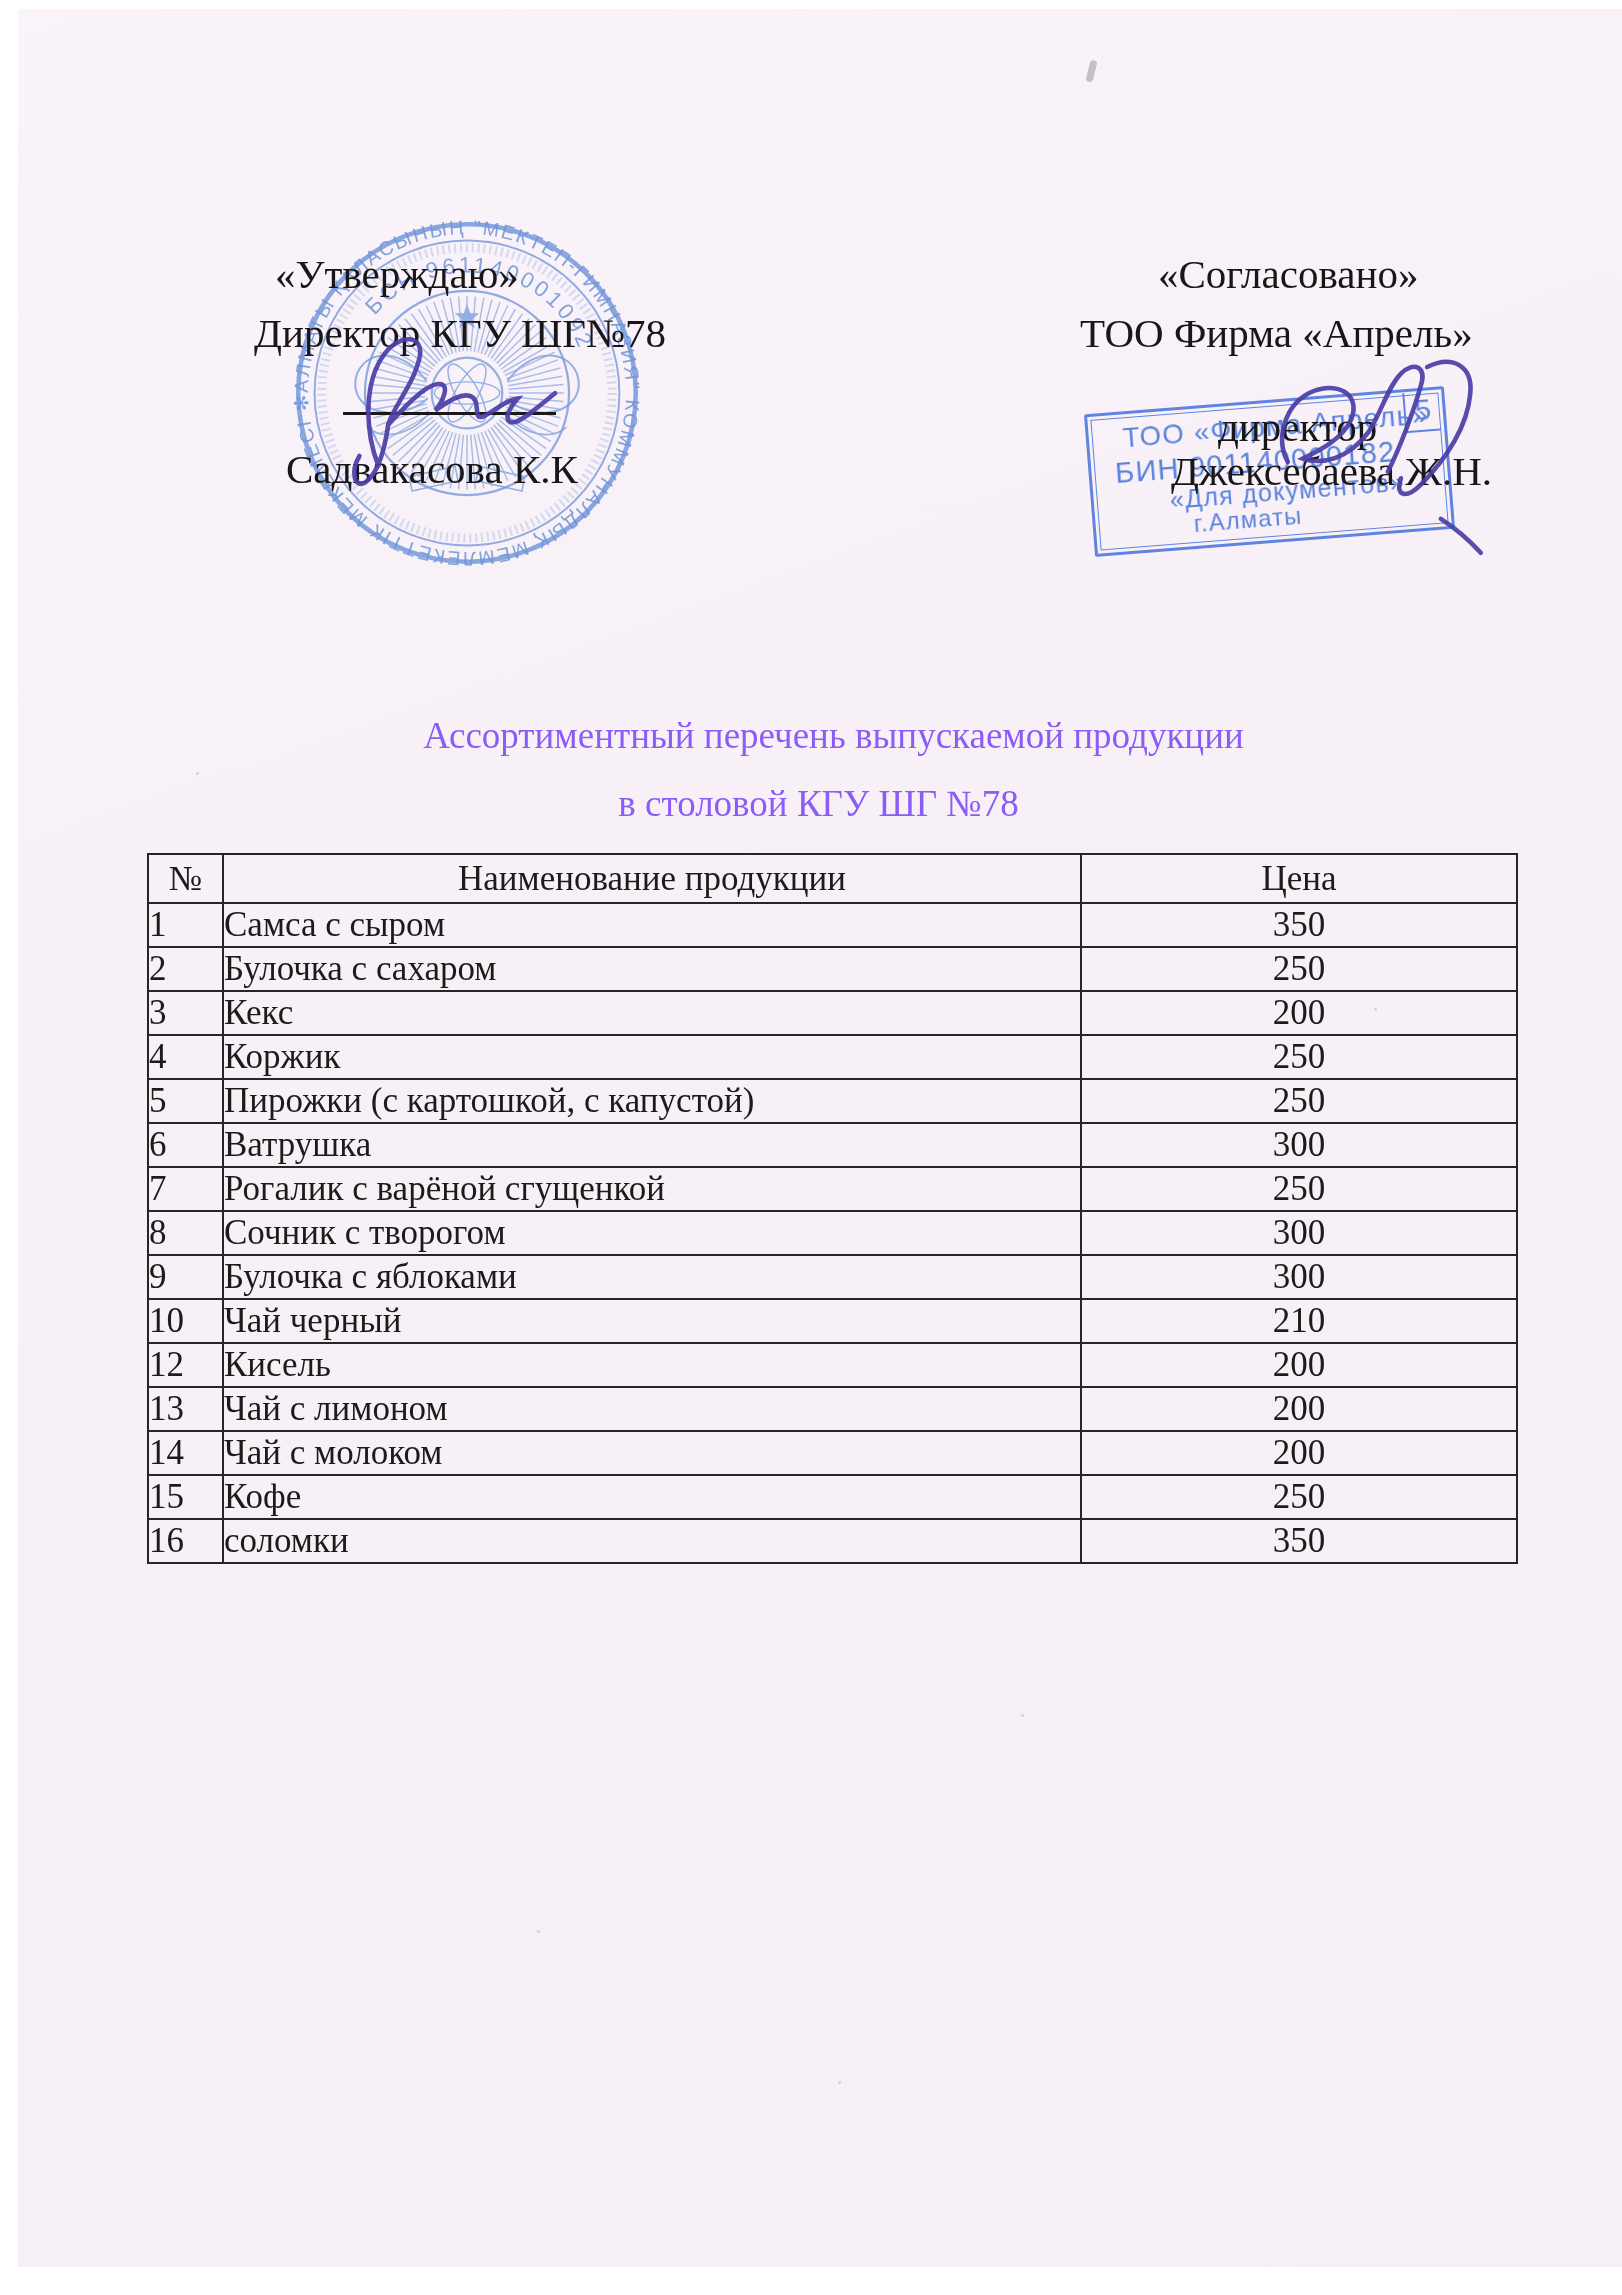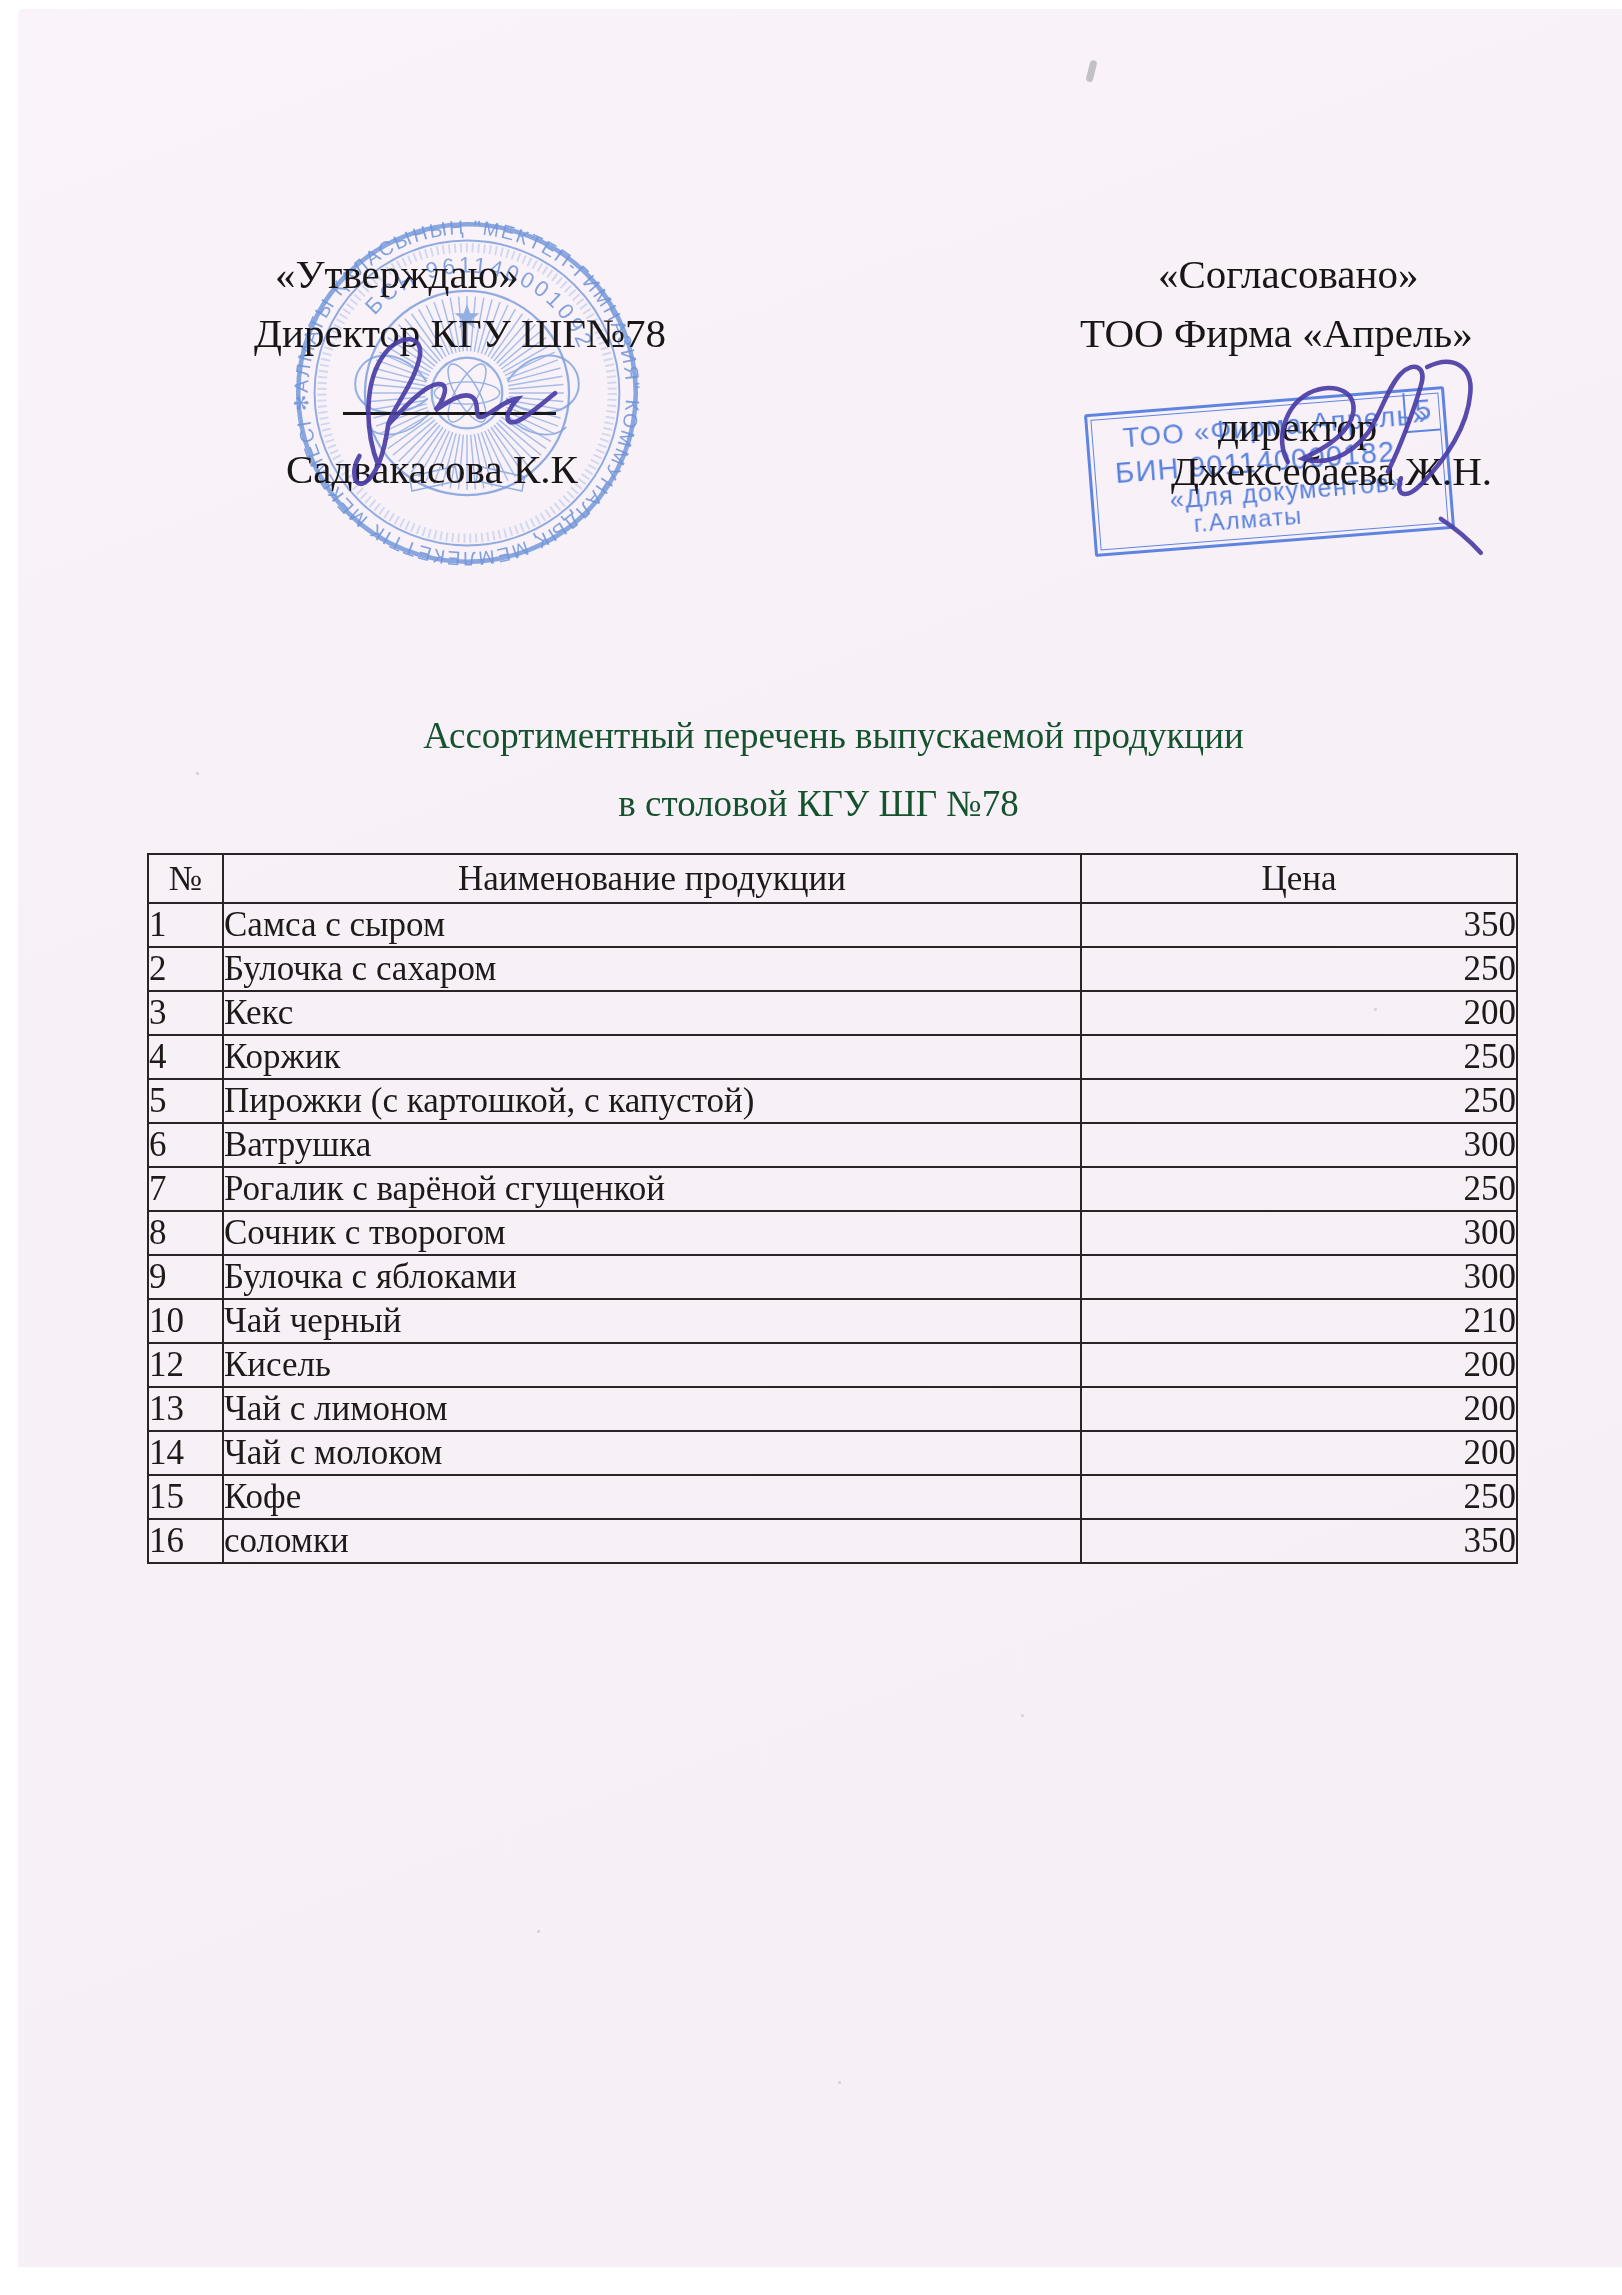--- a/index.html
+++ b/index.html
@@ -4,33 +4,33 @@
 <style>
   html,body{margin:0;padding:0;background:#ffffff;}
   body{width:1623px;height:2295px;position:relative;overflow:hidden;
        font-family:"Liberation Serif","DejaVu Serif",serif;color:#1c1a1a;}
   .paper{position:absolute;left:18.3px;top:9.2px;width:1604px;height:2258px;
          background:linear-gradient(160deg,#faf3f9 0%,#f8f0f7 40%,#f7eff6 100%);
          border-radius:3.9px 0 0 0;}
   .speck{position:absolute;border-radius:50%;background:#b9a8b6;opacity:.45;}
   .txt{position:absolute;white-space:nowrap;line-height:1.05;}
   .doc-text{font-size:41px;color:#181616;}
-  .title{font-size:37px;color:#14532d;text-align:center;}
+  .title{font-size:37px;color:#8b5cf6;text-align:center;}
   .sign-line{position:absolute;height:2.6px;background:#1a1818;}
   
   .price-table{position:absolute;left:147px;top:853px;border-collapse:collapse;
                table-layout:fixed;width:1369px;font-size:35px;color:#1e1a1a;}
   .price-table td,.price-table th{border:2px solid #2c2424;font-weight:normal;
                vertical-align:middle;padding:0;overflow:hidden;}
   .price-table{border:2.6px solid #2c2424;}
   .th-row{height:49px;}
   .b-row{height:44px;}
   .cell-num{padding-left:11.8px;text-align:left;}
   .cell-name{padding-left:18.3px;text-align:left;}
-  .cell-price{text-align:right;}
+  .cell-price{text-align:center;}
   .th-num{text-align:center;}
   .th-name{text-align:center;}
   .th-price{text-align:center;}
   
   .round-stamp{position:absolute;left:293px;top:219px;width:348px;height:348px;
                opacity:.88;filter:blur(0.3px);}
   
   .rect-stamp{position:absolute;left:1089px;top:400px;width:355px;height:137px;
               transform:rotate(-4.5deg);transform-origin:50% 50%;
               border:3.3px solid #4472dd;border-radius:2.6px;opacity:.85;filter:blur(0.2px);}

